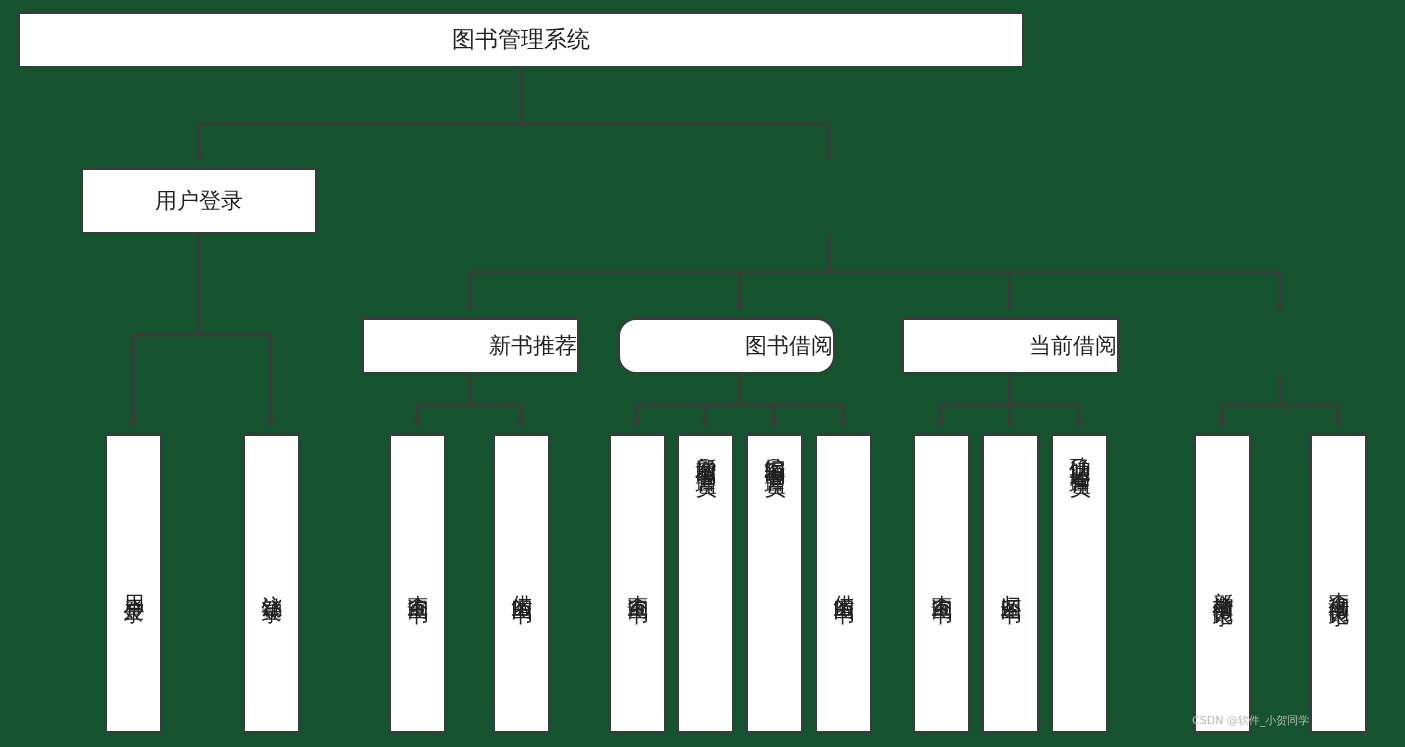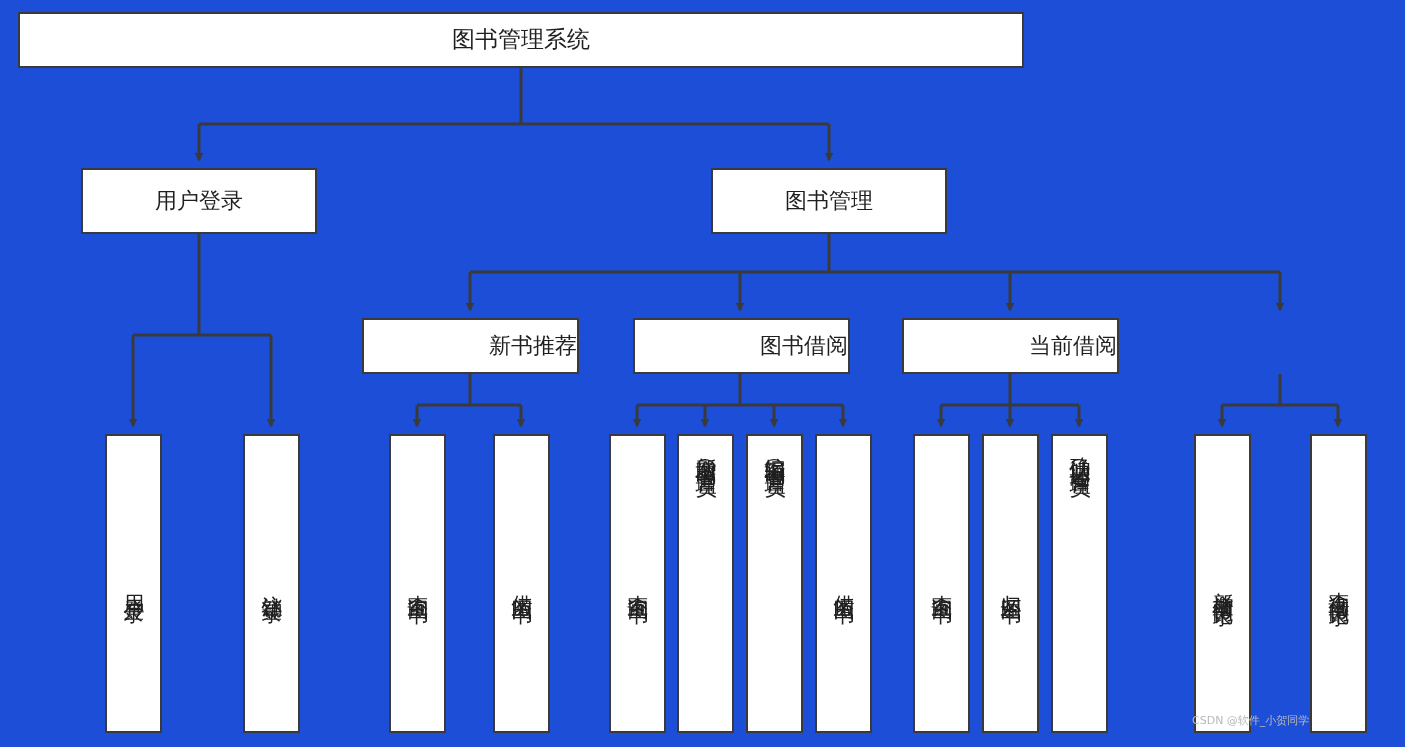--- a/index.html
+++ b/index.html
@@ -7,21 +7,21 @@
     padding: 0;
     background: #ffffff;
   }
   body {
     font-family: "DejaVu Sans", "Liberation Sans", sans-serif;
   }
   #canvas {
     position: relative;
     width: 1405px;
     height: 747px;
-    background: #1d4ed8;
+    background: #14532d;
     overflow: hidden;
   }
   svg.edges {
     position: absolute;
     left: 0;
     top: 0;
     width: 1405px;
     height: 747px;
   }
   .node {
@@ -43,21 +43,21 @@
   }
   
   .n-root  { left: 18px;  top: 12px;  width: 1006px; height: 56px; font-size: 23px; }
   
   .n-l2    { top: 168px; width: 236px; height: 66px; font-size: 22px; }
   .n-login { left: 81px; }
   .n-book  { left: 711px; }
   
   .n-l3    { top: 318px; width: 217px; height: 56px; font-size: 22px; justify-content: flex-end; }
   .n-l3a   { left: 362px; }
-  .n-l3b   { left: 633px; }
+  .n-l3b   { left: 618px; border-radius: 18px; }
   .n-l3c   { left: 902px; }
   .n-l3d   { left: 1172px; }
   
   .leaf {
     top: 434px;
     width: 57px;
     height: 299px;
     align-items: flex-start;
     justify-content: center;
     padding-top: 4px;
@@ -139,23 +139,20 @@
     </g>
   </svg>
 
   <div class="node n-root">
     <span class="node-label">图书管理系统</span>
   </div>
 
   <div class="node n-l2 n-login">
     <span class="node-label">用户登录</span>
   </div>
-  <div class="node n-l2 n-book">
-    <span class="node-label">图书管理</span>
-  </div>
 
   <div class="node n-l3 n-l3a">
     <span class="node-label">新书推荐</span>
   </div>
   <div class="node n-l3 n-l3b">
     <span class="node-label">图书借阅</span>
   </div>
   <div class="node n-l3 n-l3c">
     <span class="node-label">当前借阅</span>
   </div>

